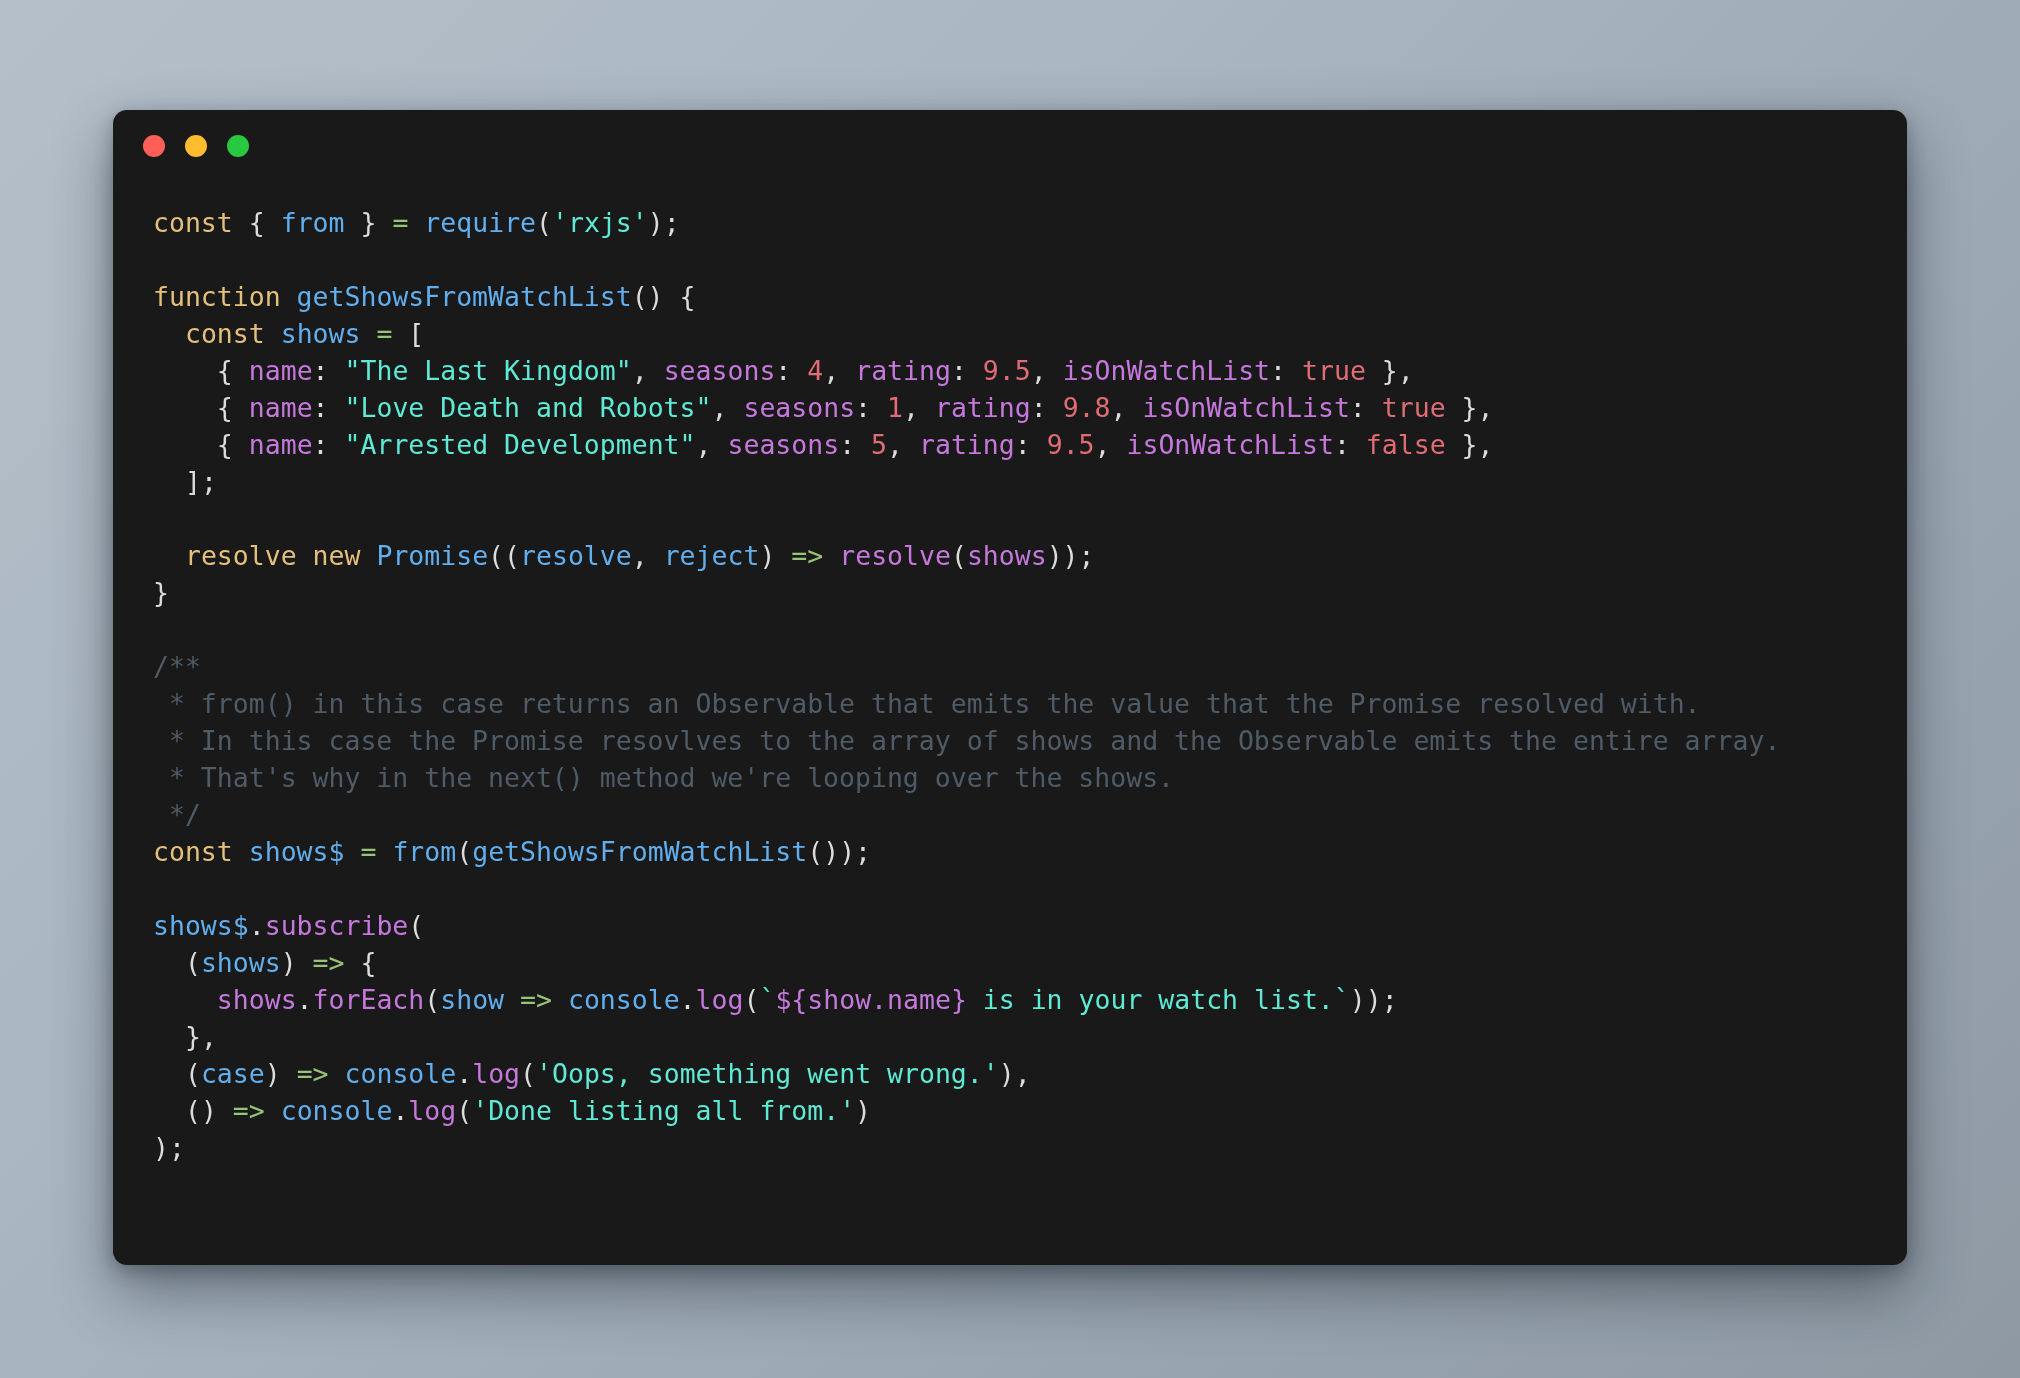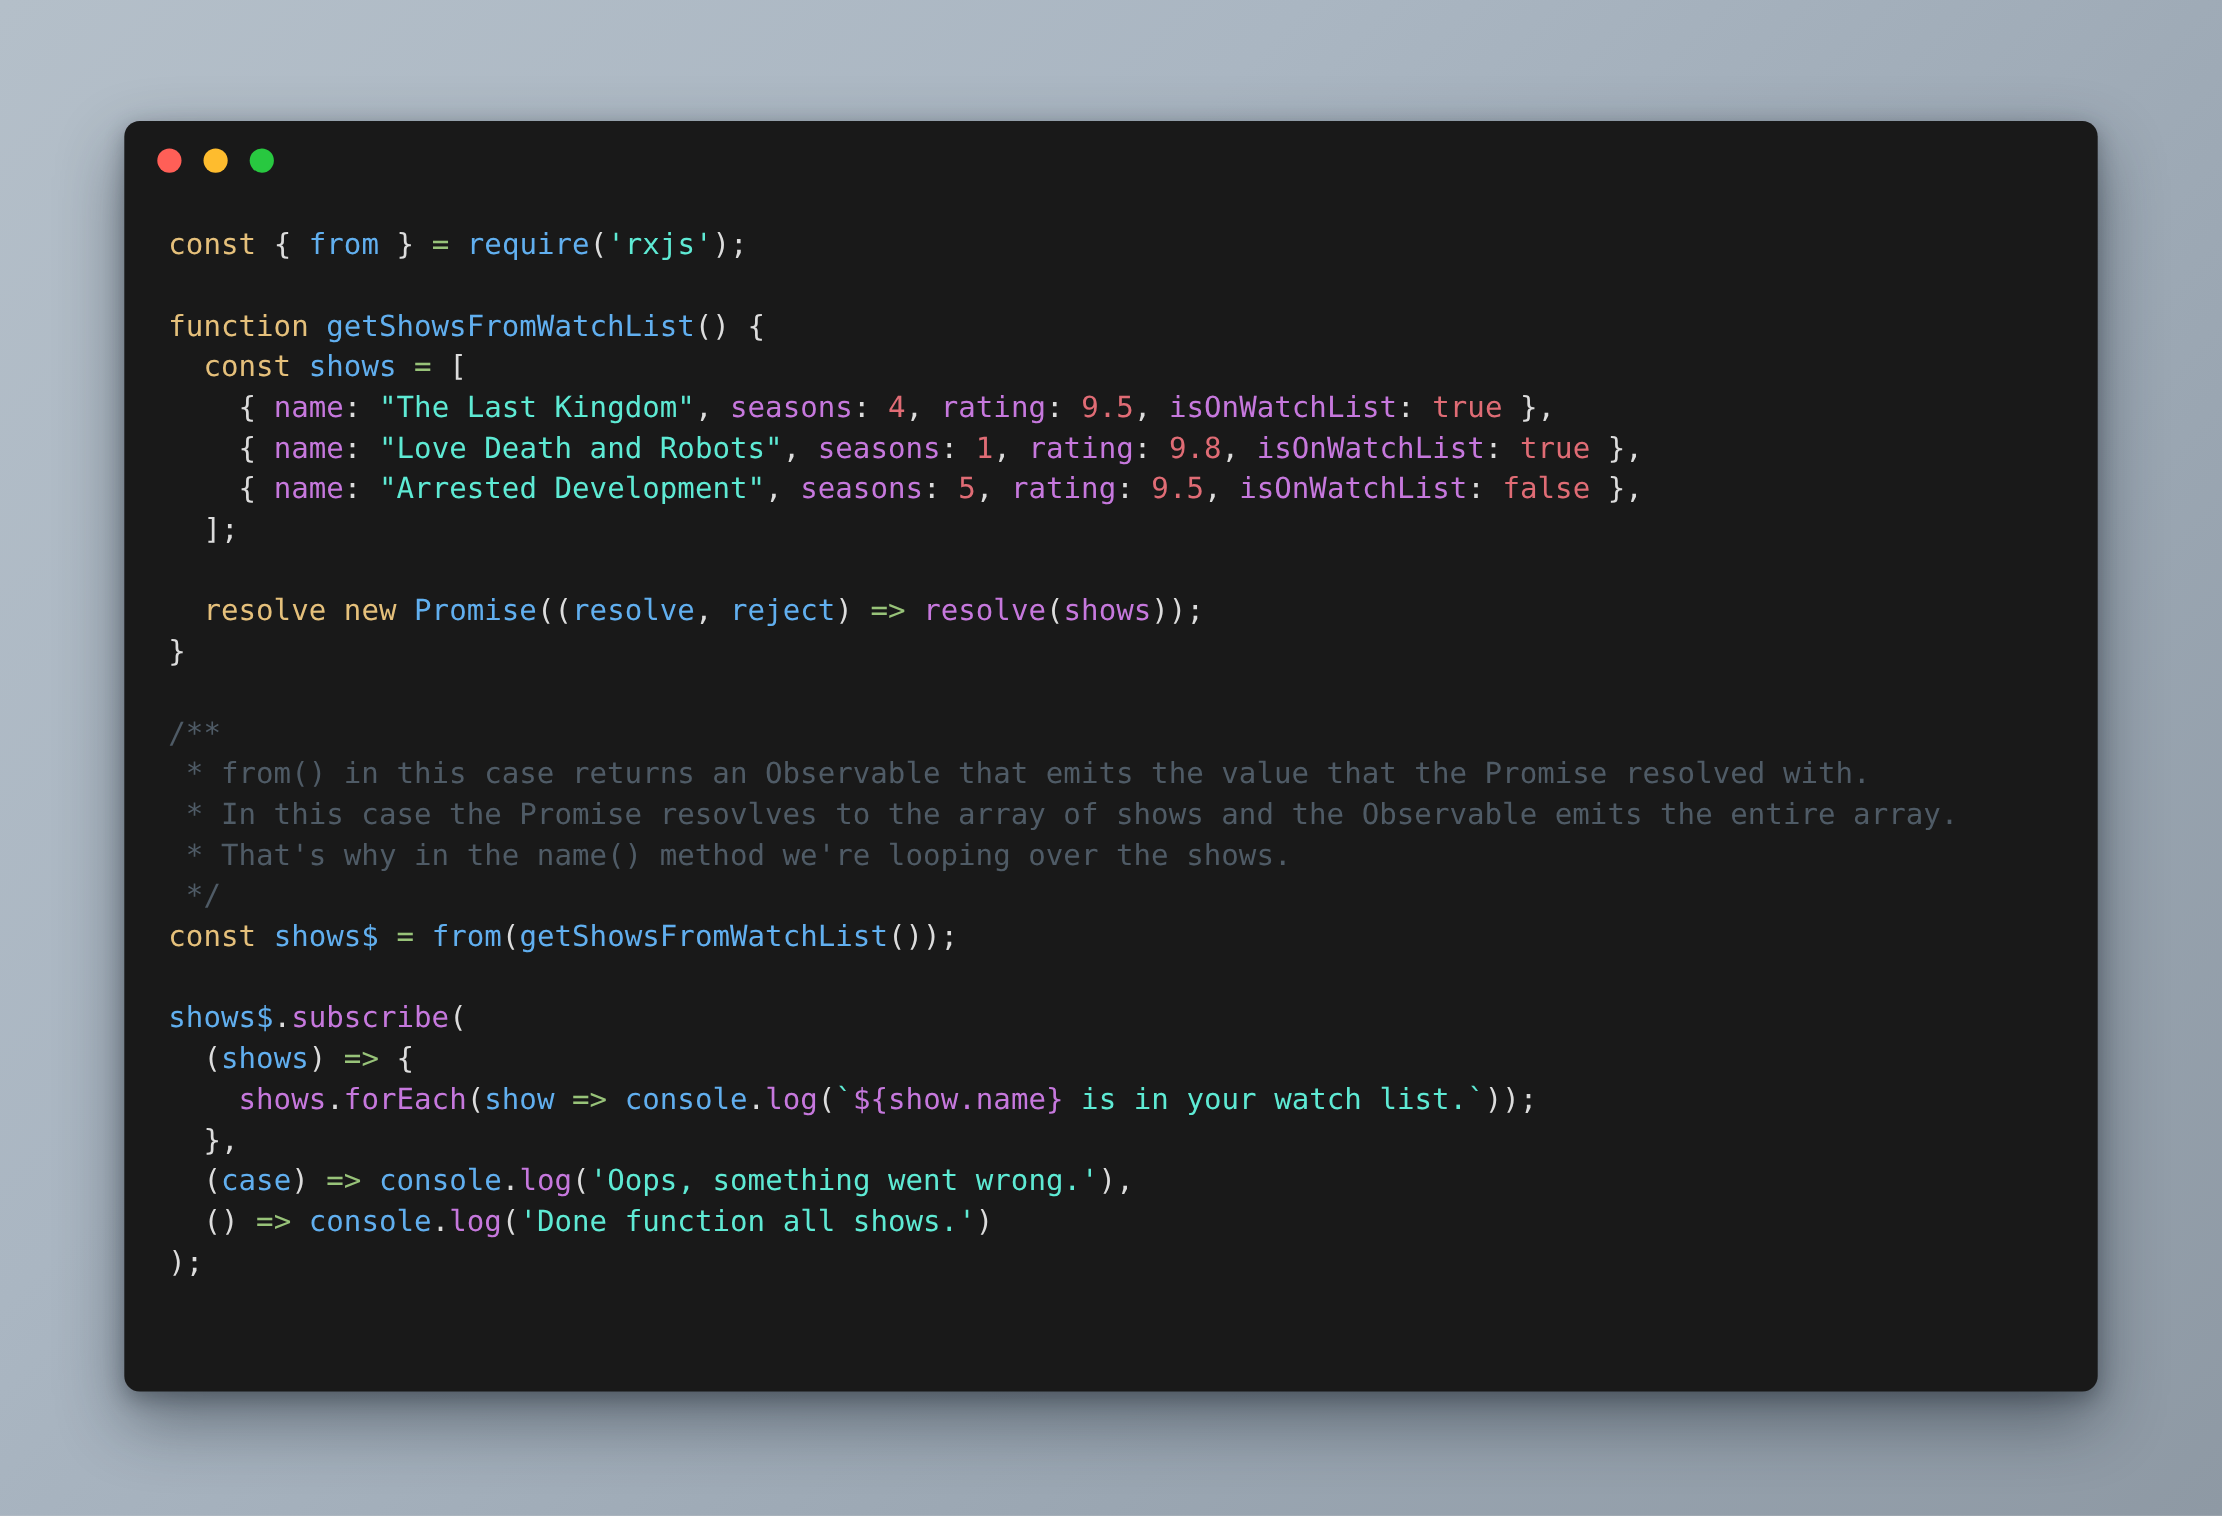--- a/index.html
+++ b/index.html
@@ -99,27 +99,27 @@
 <span>    <span class="punc">{</span> <span class="prop">name</span><span class="punc">:</span> <span class="str">"Love Death and Robots"</span><span class="punc">,</span> <span class="prop">seasons</span><span class="punc">:</span> <span class="num">1</span><span class="punc">,</span> <span class="prop">rating</span><span class="punc">:</span> <span class="num">9.8</span><span class="punc">,</span> <span class="prop">isOnWatchList</span><span class="punc">:</span> <span class="num">true</span> <span class="punc">},</span></span>
 <span>    <span class="punc">{</span> <span class="prop">name</span><span class="punc">:</span> <span class="str">"Arrested Development"</span><span class="punc">,</span> <span class="prop">seasons</span><span class="punc">:</span> <span class="num">5</span><span class="punc">,</span> <span class="prop">rating</span><span class="punc">:</span> <span class="num">9.5</span><span class="punc">,</span> <span class="prop">isOnWatchList</span><span class="punc">:</span> <span class="num">false</span> <span class="punc">},</span></span>
 <span>  <span class="punc">];</span></span>
 
 <span>  <span class="kw">resolve</span> <span class="kw">new</span> <span class="fn">Promise</span><span class="punc">((</span><span class="fn">resolve</span><span class="punc">,</span> <span class="fn">reject</span><span class="punc">)</span> <span class="op">=&gt;</span> <span class="prop">resolve</span><span class="punc">(</span><span class="prop">shows</span><span class="punc">));</span></span>
 <span><span class="punc">}</span></span>
 
 <span class="cmt">/**</span>
 <span class="cmt"> * from() in this case returns an Observable that emits the value that the Promise resolved with.</span>
 <span class="cmt"> * In this case the Promise resovlves to the array of shows and the Observable emits the entire array.</span>
-<span class="cmt"> * That's why in the name() method we're looping over the shows.</span>
+<span class="cmt"> * That's why in the next() method we're looping over the shows.</span>
 <span class="cmt"> */</span>
 <span><span class="kw">const</span> <span class="fn">shows$</span> <span class="op">=</span> <span class="fn">from</span><span class="punc">(</span><span class="fn">getShowsFromWatchList</span><span class="punc">());</span></span>
 
 <span><span class="fn">shows$</span><span class="punc">.</span><span class="prop">subscribe</span><span class="punc">(</span></span>
 <span>  <span class="punc">(</span><span class="fn">shows</span><span class="punc">)</span> <span class="op">=&gt;</span> <span class="punc">{</span></span>
 <span>    <span class="prop">shows</span><span class="punc">.</span><span class="prop">forEach</span><span class="punc">(</span><span class="fn">show</span> <span class="op">=&gt;</span> <span class="fn">console</span><span class="punc">.</span><span class="prop">log</span><span class="punc">(</span><span class="str">`</span><span class="prop">${show.name}</span><span class="str"> is in your watch list.`</span><span class="punc">));</span></span>
 <span>  <span class="punc">},</span></span>
 <span>  <span class="punc">(</span><span class="fn">case</span><span class="punc">)</span> <span class="op">=&gt;</span> <span class="fn">console</span><span class="punc">.</span><span class="prop">log</span><span class="punc">(</span><span class="str">'Oops, something went wrong.'</span><span class="punc">),</span></span>
-<span>  <span class="punc">()</span> <span class="op">=&gt;</span> <span class="fn">console</span><span class="punc">.</span><span class="prop">log</span><span class="punc">(</span><span class="str">'Done function all shows.'</span><span class="punc">)</span></span>
+<span>  <span class="punc">()</span> <span class="op">=&gt;</span> <span class="fn">console</span><span class="punc">.</span><span class="prop">log</span><span class="punc">(</span><span class="str">'Done listing all from.'</span><span class="punc">)</span></span>
 <span><span class="punc">);</span></span></pre>
     </div>
 
   </div>
 </div>
 
 </body></html>

